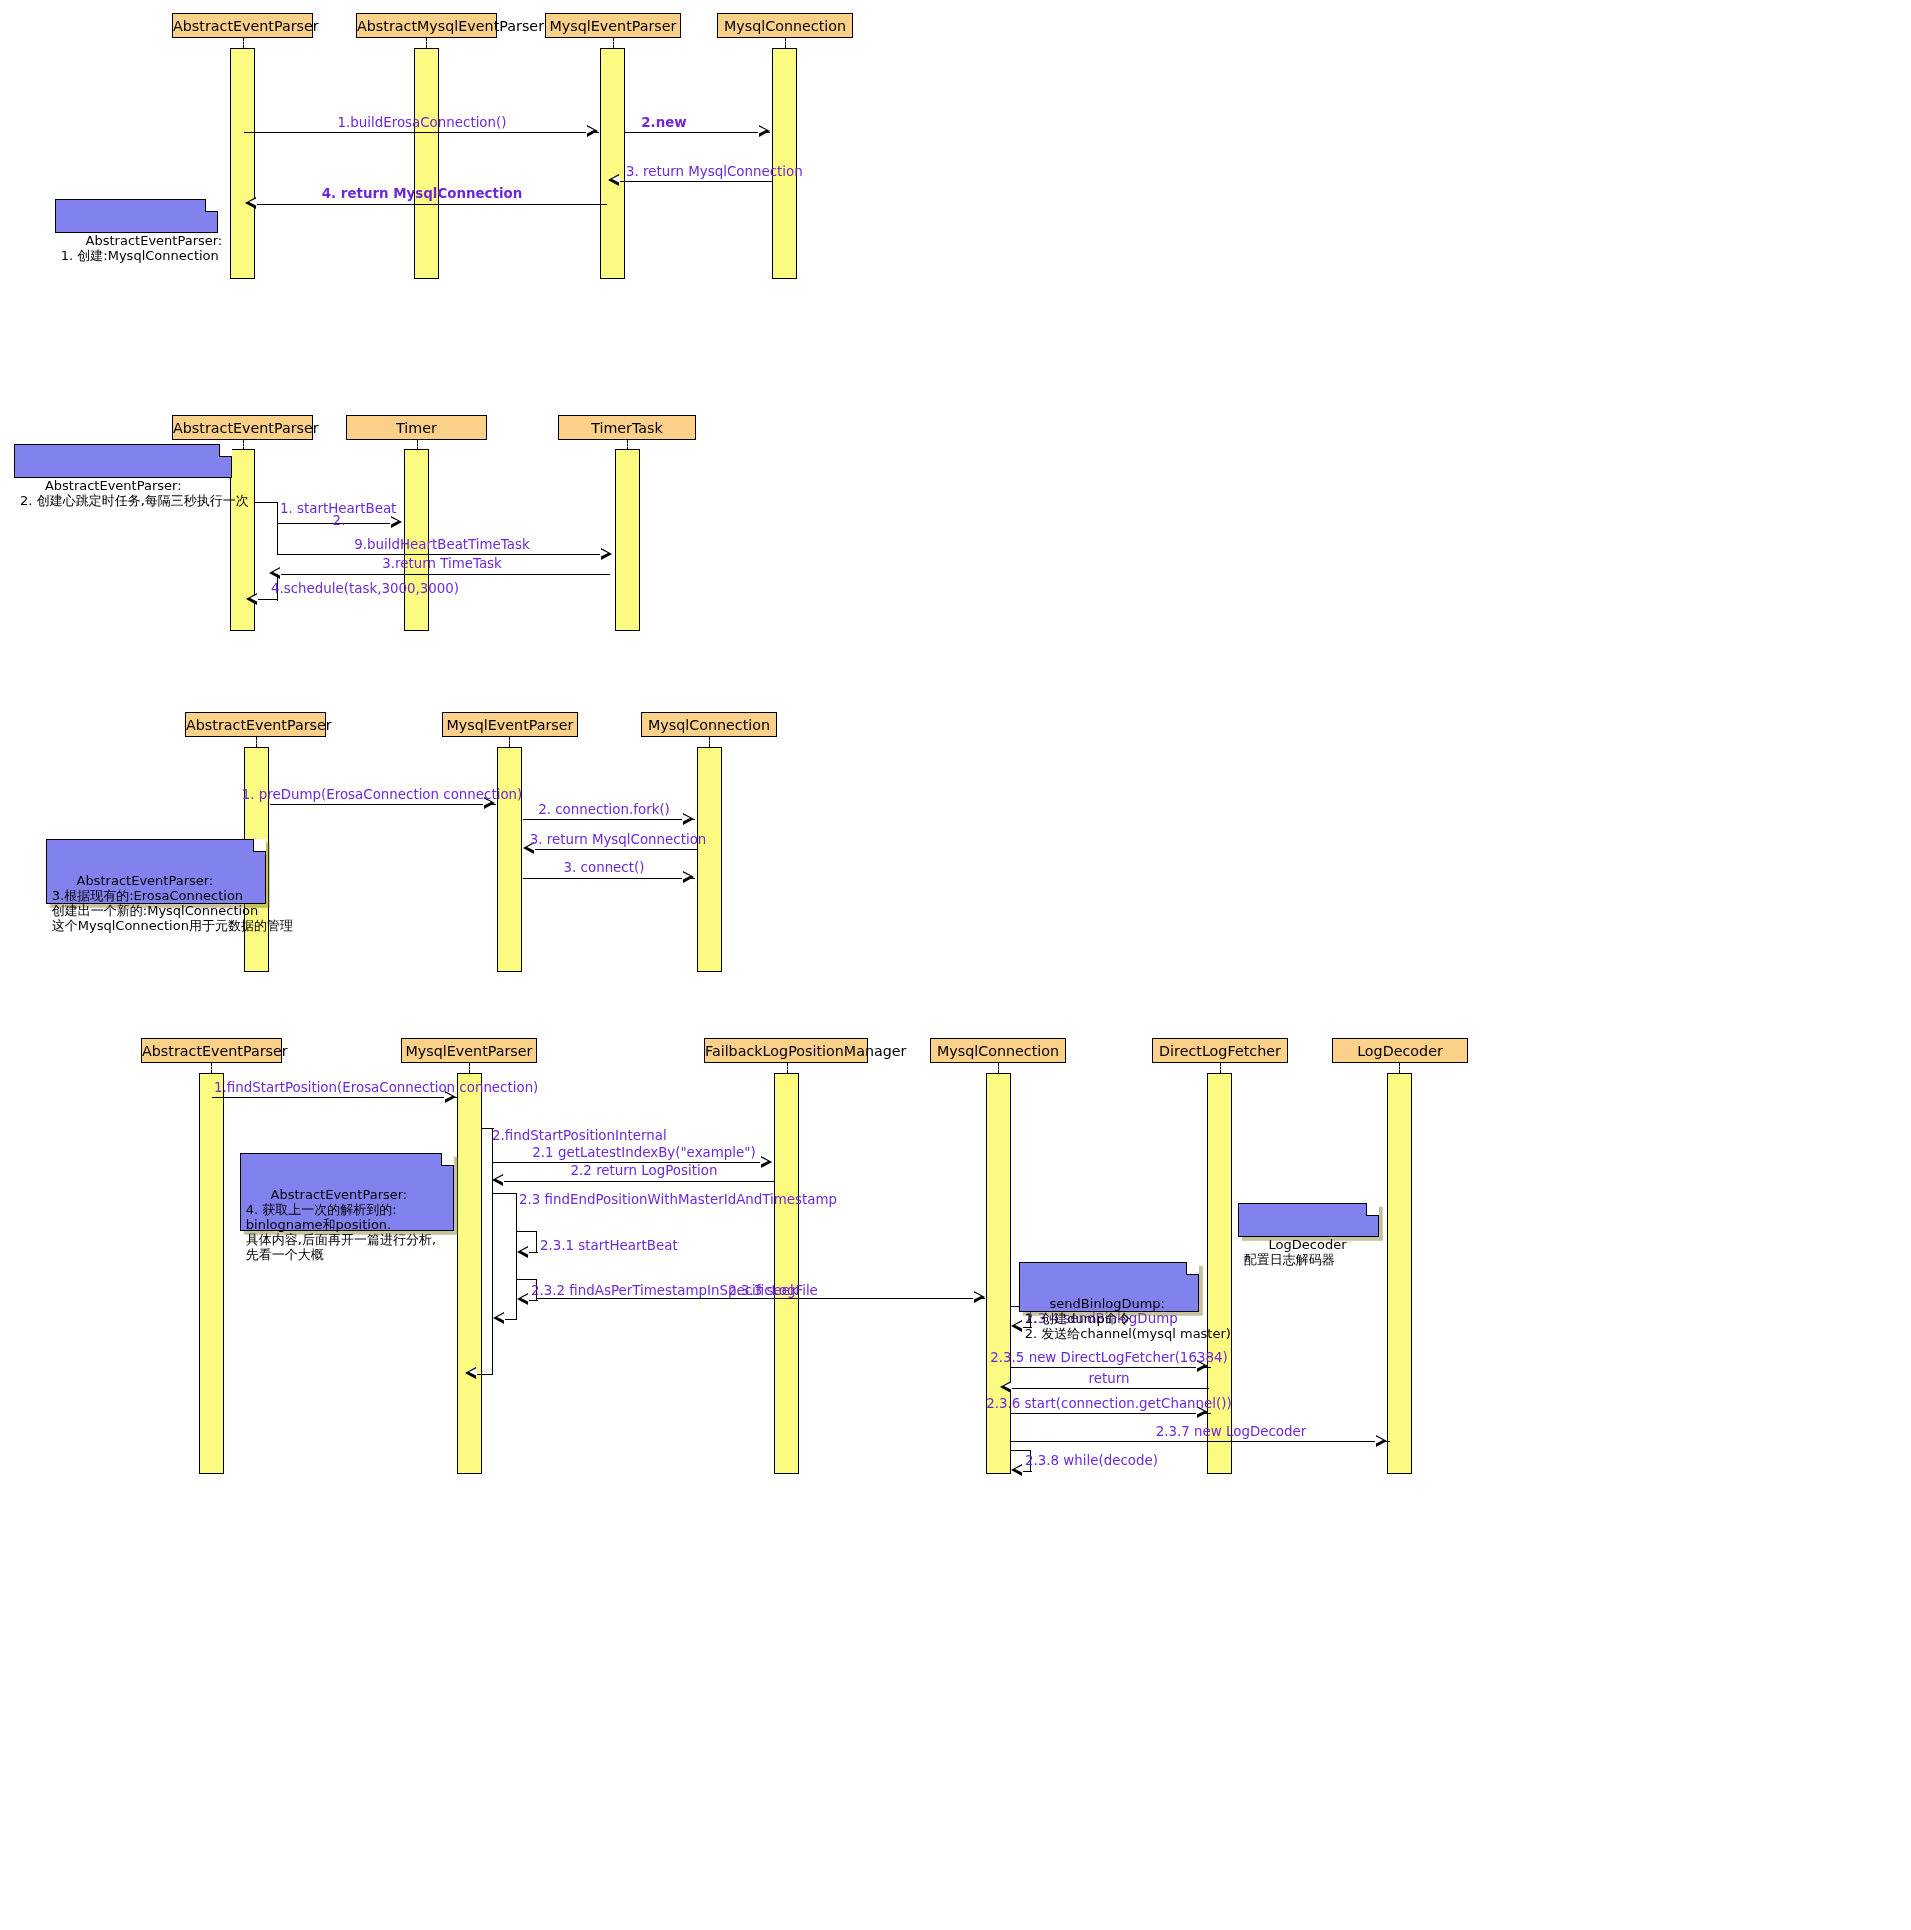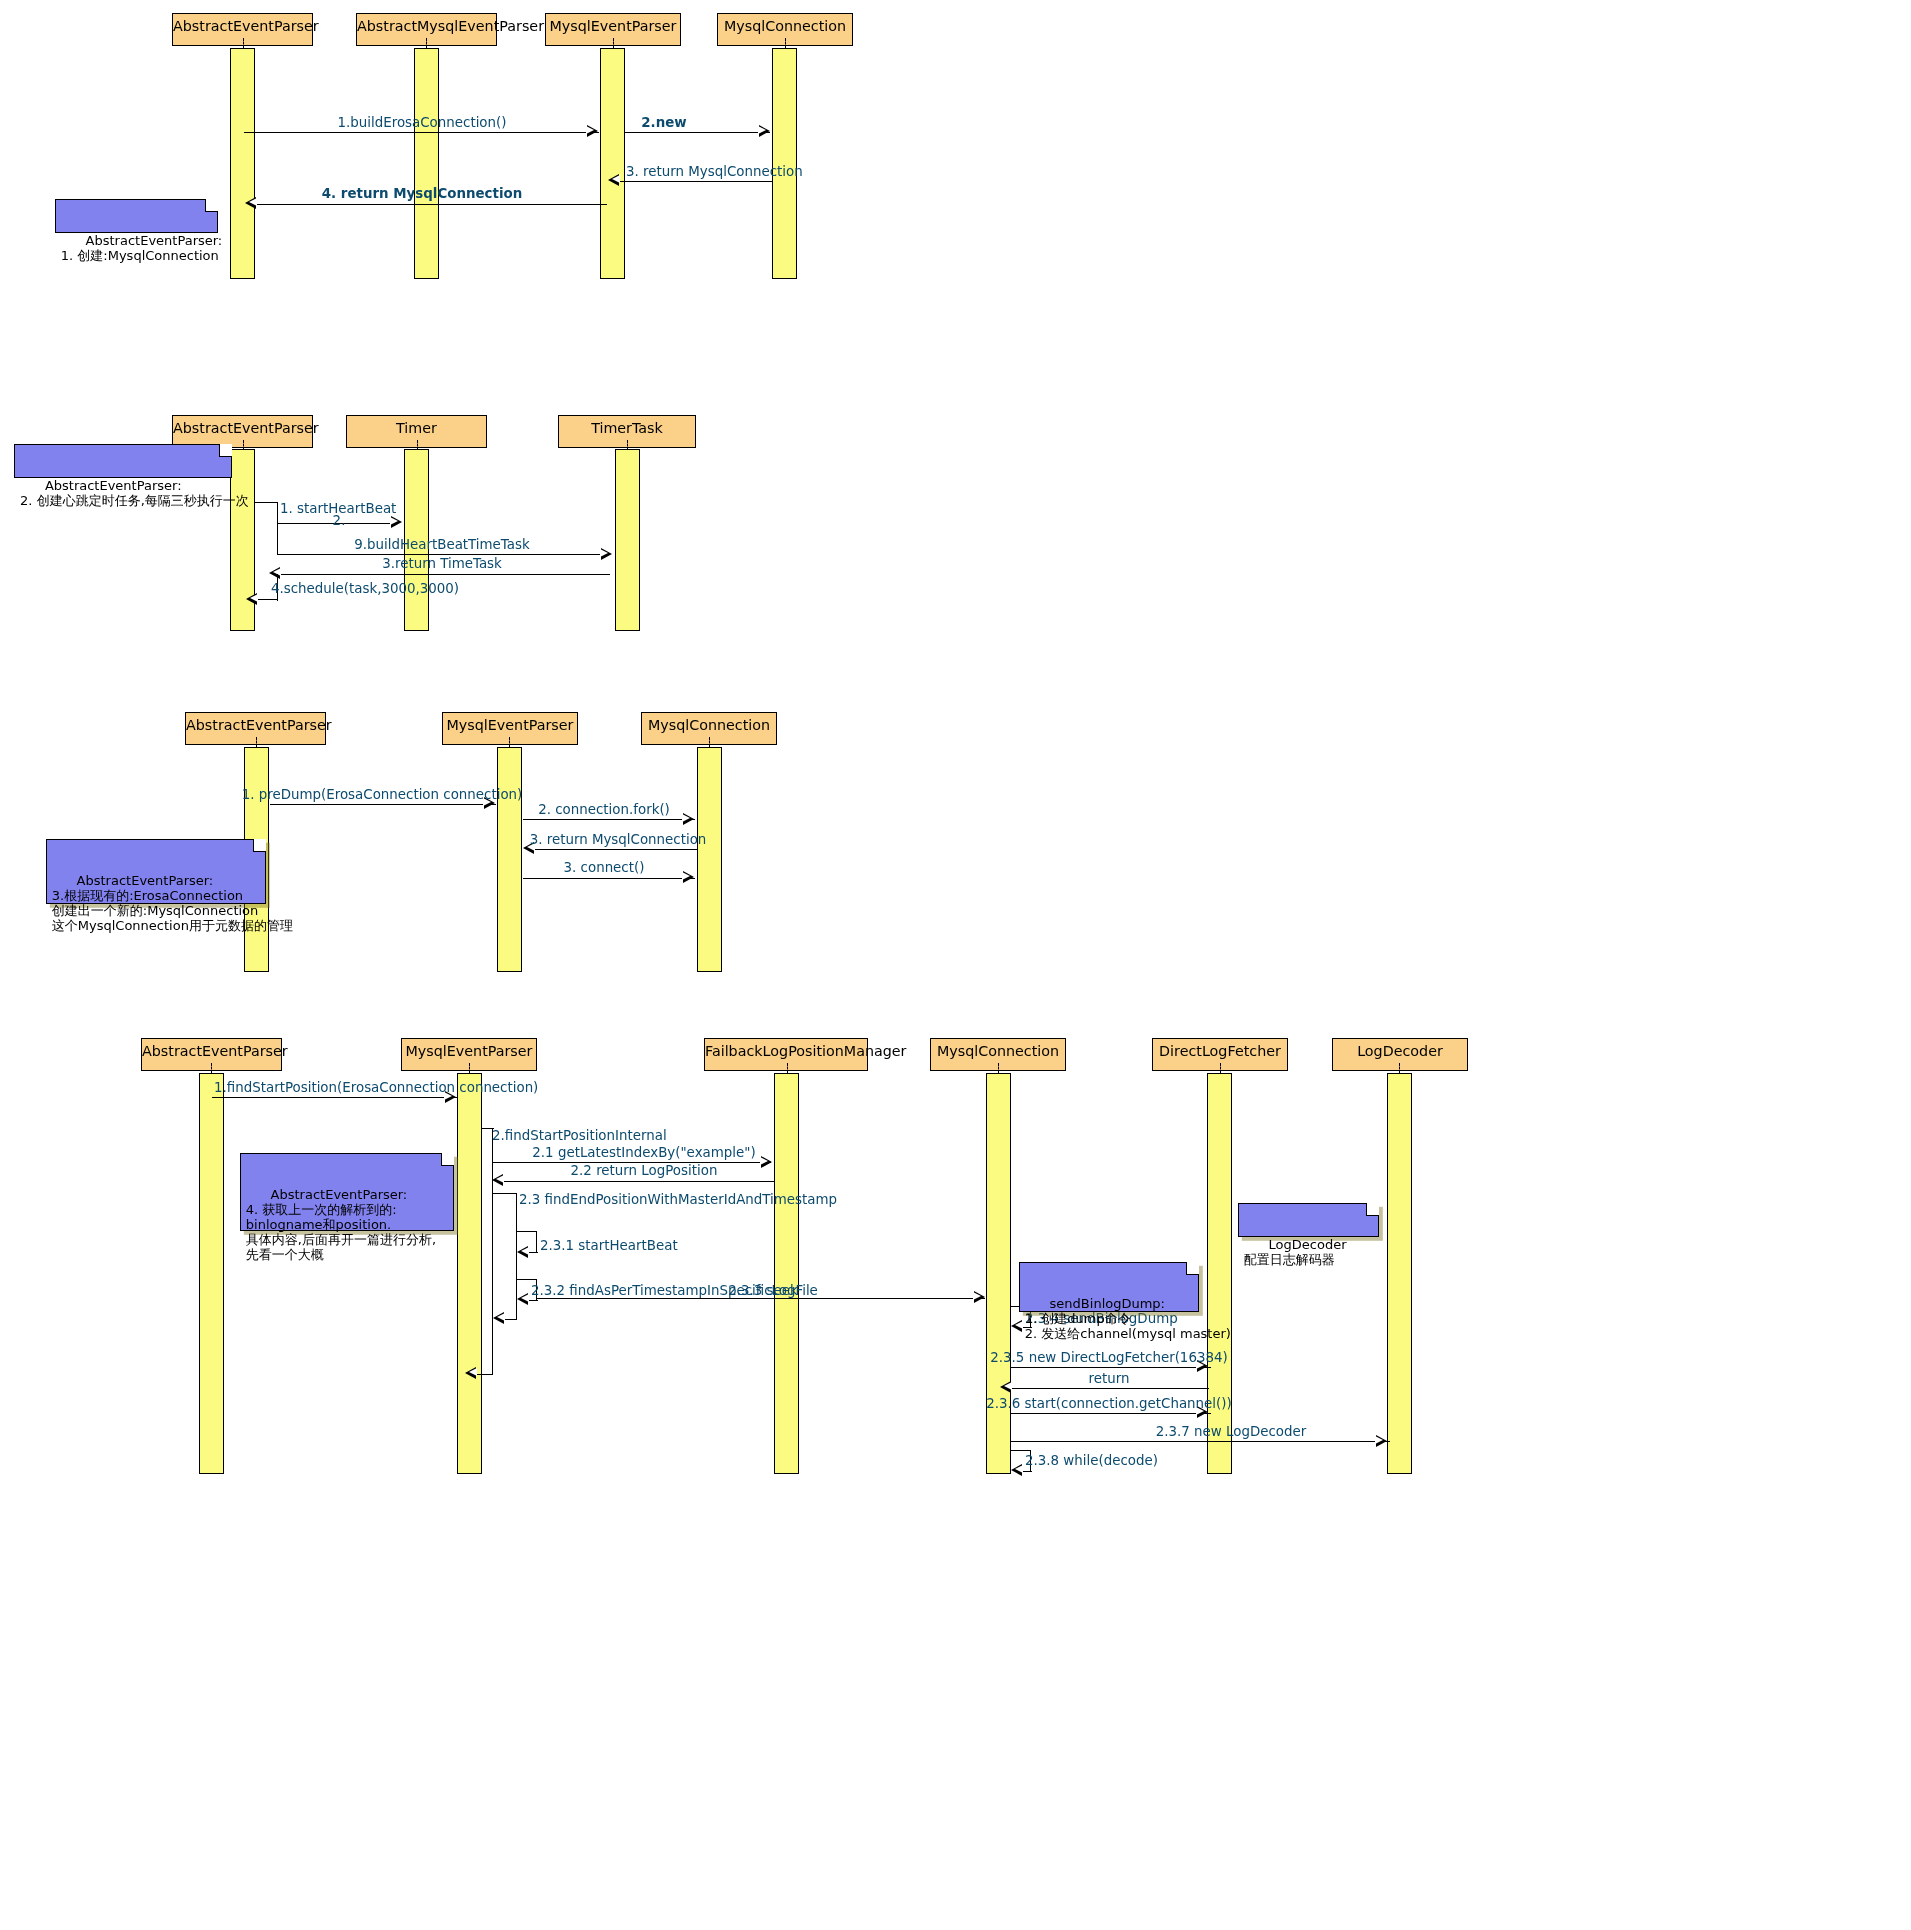--- a/index.html
+++ b/index.html
@@ -11,42 +11,42 @@
   .canvas{position:absolute;left:0;top:0;width:1912px;height:1931px;}
 
   
   .actor{
     position:absolute;
     background:#fbd089;
     border:1px solid #000;
     text-align:center;
     font-size:14.3px;
     line-height:25px;
-    height:33px;
+    height:25px;
     color:#000;
     white-space:nowrap;
     box-sizing:border-box;
   }
   
   .stub{position:absolute;border-left:1px dashed #000;width:0;}
   
   .bar{
     position:absolute;
     background:#fbfb81;
     border:1px solid #000;
     box-sizing:border-box;
   }
 
   
   .msgline{position:absolute;height:0;border-top:1px solid #000;}
   .vline{position:absolute;width:0;border-left:1px solid #000;}
   .lbl{
     position:absolute;
     font-size:13.4px;
-    color:#0c4a6e;
+    color:#6d28d9;
     white-space:nowrap;
     line-height:15.3px;
   }
   .lbl.c{transform:translateX(-50%);}
 
   
   .ah{position:absolute;width:0;height:0;}
   .ah-r{ 
     border-top:6.7px solid transparent;
     border-bottom:6.7px solid transparent;

